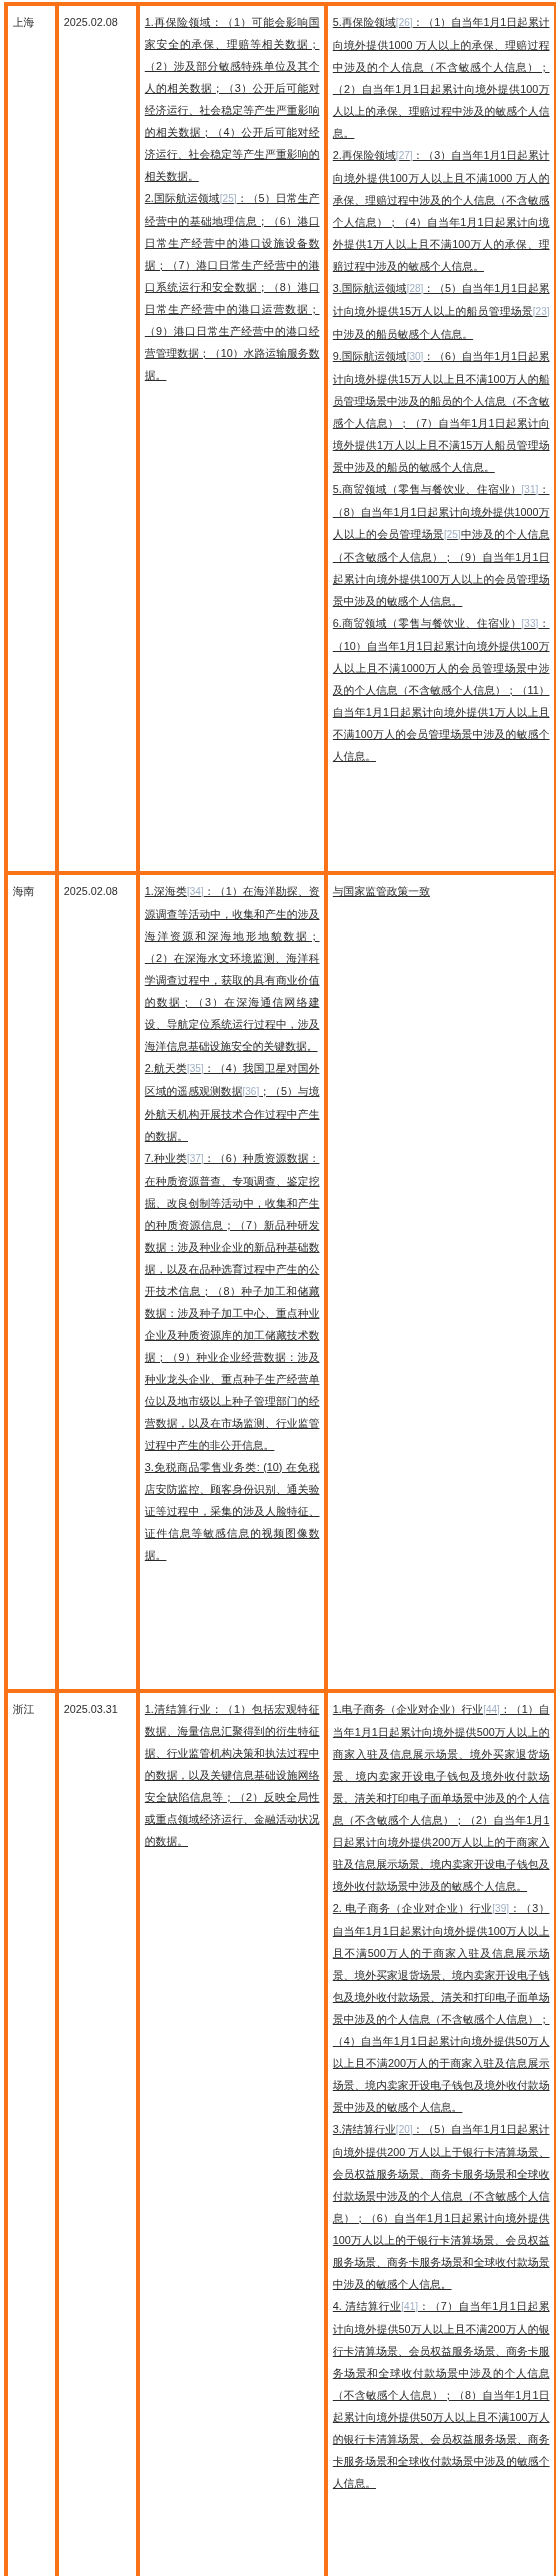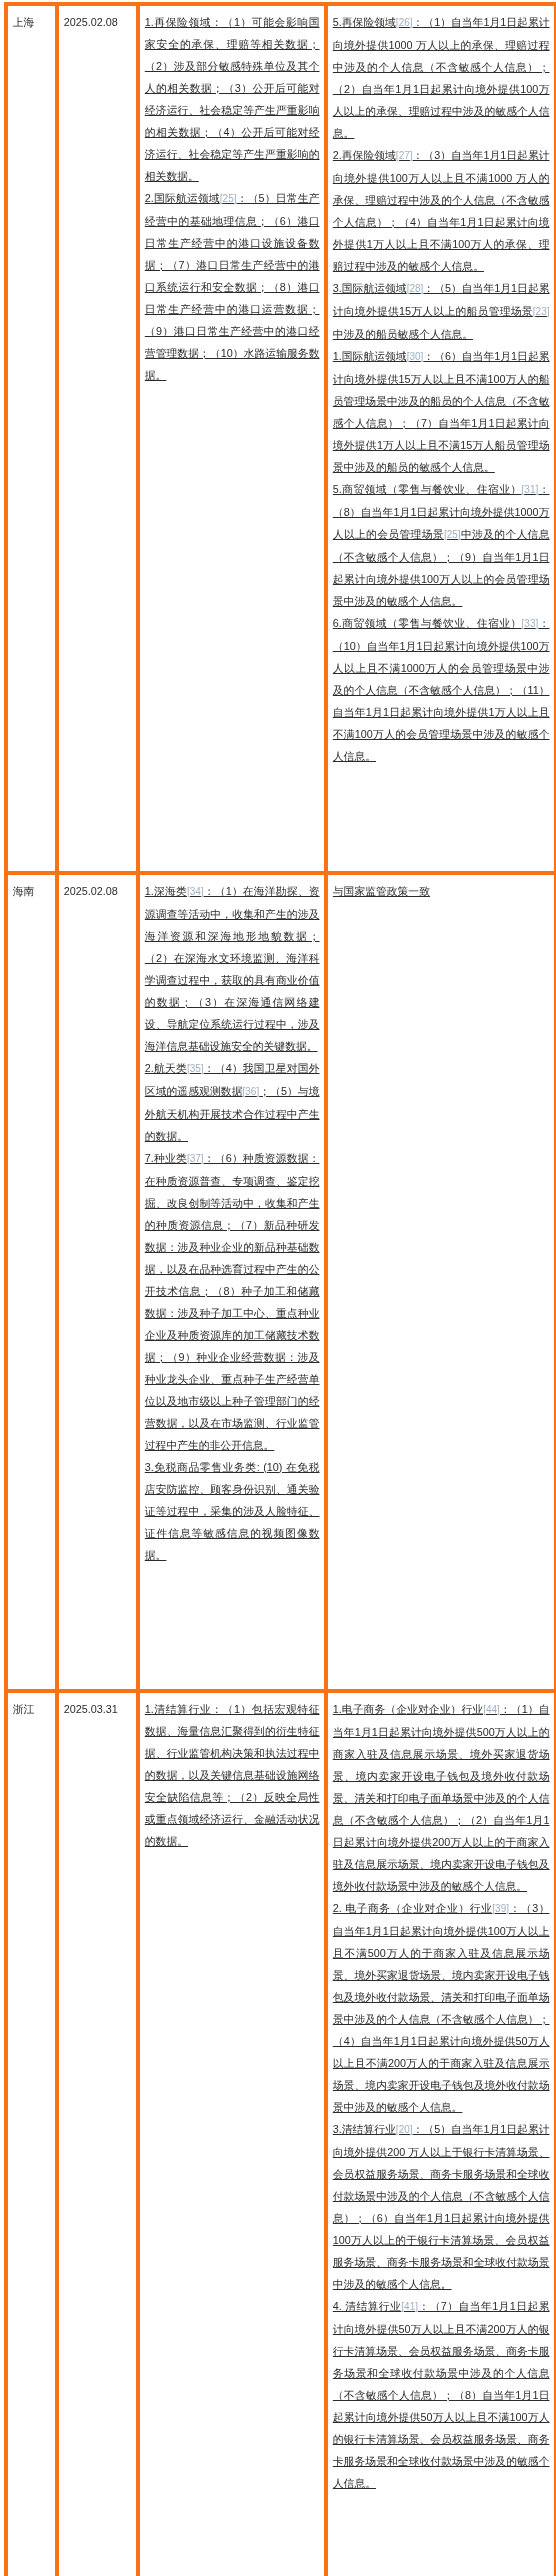--- a/index.html
+++ b/index.html
@@ -72,21 +72,21 @@
       <td class="plain">上海</td>
       <td class="plain">2025.02.08</td>
       <td class="rich">
           <p class="para"><span>1.再保险领域：（1）可能会影响国家安全的承保、理赔等相关数据；（2）涉及部分敏感特殊单位及其个人的相关数据；（3）公开后可能对经济运行、社会稳定等产生严重影响的相关数据；（4）公开后可能对经济运行、社会稳定等产生严重影响的相关数据。</span></p>
           <p class="para"><span>2.国际航运领域</span><span class="fn">[25]</span><span>：（5）日常生产经营中的基础地理信息；（6）港口日常生产经营中的港口设施设备数据；（7）港口日常生产经营中的港口系统运行和安全数据；（8）港口日常生产经营中的港口运营数据；（9）港口日常生产经营中的港口经营管理数据；（10）水路运输服务数据。</span></p>
         </td>
       <td class="rich">
           <p class="para"><span>5.再保险领域</span><span class="fn">[26]</span><span>：（1）自当年1月1日起累计向境外提供1000 万人以上的承保、理赔过程中涉及的个人信息（不含敏感个人信息）；（2）自当年1月1日起累计向境外提供100万人以上的承保、理赔过程中涉及的敏感个人信息。</span></p>
           <p class="para"><span>2.再保险领域</span><span class="fn">[27]</span><span>：（3）自当年1月1日起累计向境外提供100万人以上且不满1000 万人的承保、理赔过程中涉及的个人信息（不含敏感个人信息）；（4）自当年1月1日起累计向境外提供1万人以上且不满100万人的承保、理赔过程中涉及的敏感个人信息。</span></p>
           <p class="para"><span>3.国际航运领域</span><span class="fn">[28]</span><span>：（5）自当年1月1日起累计向境外提供15万人以上的船员管理场景</span><span class="fn">[23]</span><span>中涉及的船员敏感个人信息。</span></p>
-          <p class="para"><span>1.国际航运领域</span><span class="fn">[30]</span><span>：（6）自当年1月1日起累计向境外提供15万人以上且不满100万人的船员管理场景中涉及的船员的个人信息（不含敏感个人信息）；（7）自当年1月1日起累计向境外提供1万人以上且不满15万人船员管理场景中涉及的船员的敏感个人信息。</span></p>
+          <p class="para"><span>9.国际航运领域</span><span class="fn">[30]</span><span>：（6）自当年1月1日起累计向境外提供15万人以上且不满100万人的船员管理场景中涉及的船员的个人信息（不含敏感个人信息）；（7）自当年1月1日起累计向境外提供1万人以上且不满15万人船员管理场景中涉及的船员的敏感个人信息。</span></p>
           <p class="para"><span>5.商贸领域（零售与餐饮业、住宿业）</span><span class="fn">[31]</span><span>：（8）自当年1月1日起累计向境外提供1000万人以上的会员管理场景</span><span class="fn">[25]</span><span>中涉及的个人信息（不含敏感个人信息）；（9）自当年1月1日起累计向境外提供100万人以上的会员管理场景中涉及的敏感个人信息。</span></p>
           <p class="para"><span>6.商贸领域（零售与餐饮业、住宿业）</span><span class="fn">[33]</span><span>：（10）自当年1月1日起累计向境外提供100万人以上且不满1000万人的会员管理场景中涉及的个人信息（不含敏感个人信息）；（11）自当年1月1日起累计向境外提供1万人以上且不满100万人的会员管理场景中涉及的敏感个人信息。</span></p>
         </td>
     </tr>
     <tr class="r-hainan">
       <td class="plain">海南</td>
       <td class="plain">2025.02.08</td>
       <td class="rich">
           <p class="para"><span>1.深海类</span><span class="fn">[34]</span><span>：（1）在海洋勘探、资源调查等活动中，收集和产生的涉及海洋资源和深海地形地貌数据；（2）在深海水文环境监测、海洋科学调查过程中，获取的具有商业价值的数据；（3）在深海通信网络建设、导航定位系统运行过程中，涉及海洋信息基础设施安全的关键数据。</span></p>
           <p class="para"><span>2.航天类</span><span class="fn">[35]</span><span>：（4）我国卫星对国外区域的遥感观测数据</span><span class="fn">[36]</span><span>；（5）与境外航天机构开展技术合作过程中产生的数据。</span></p>

